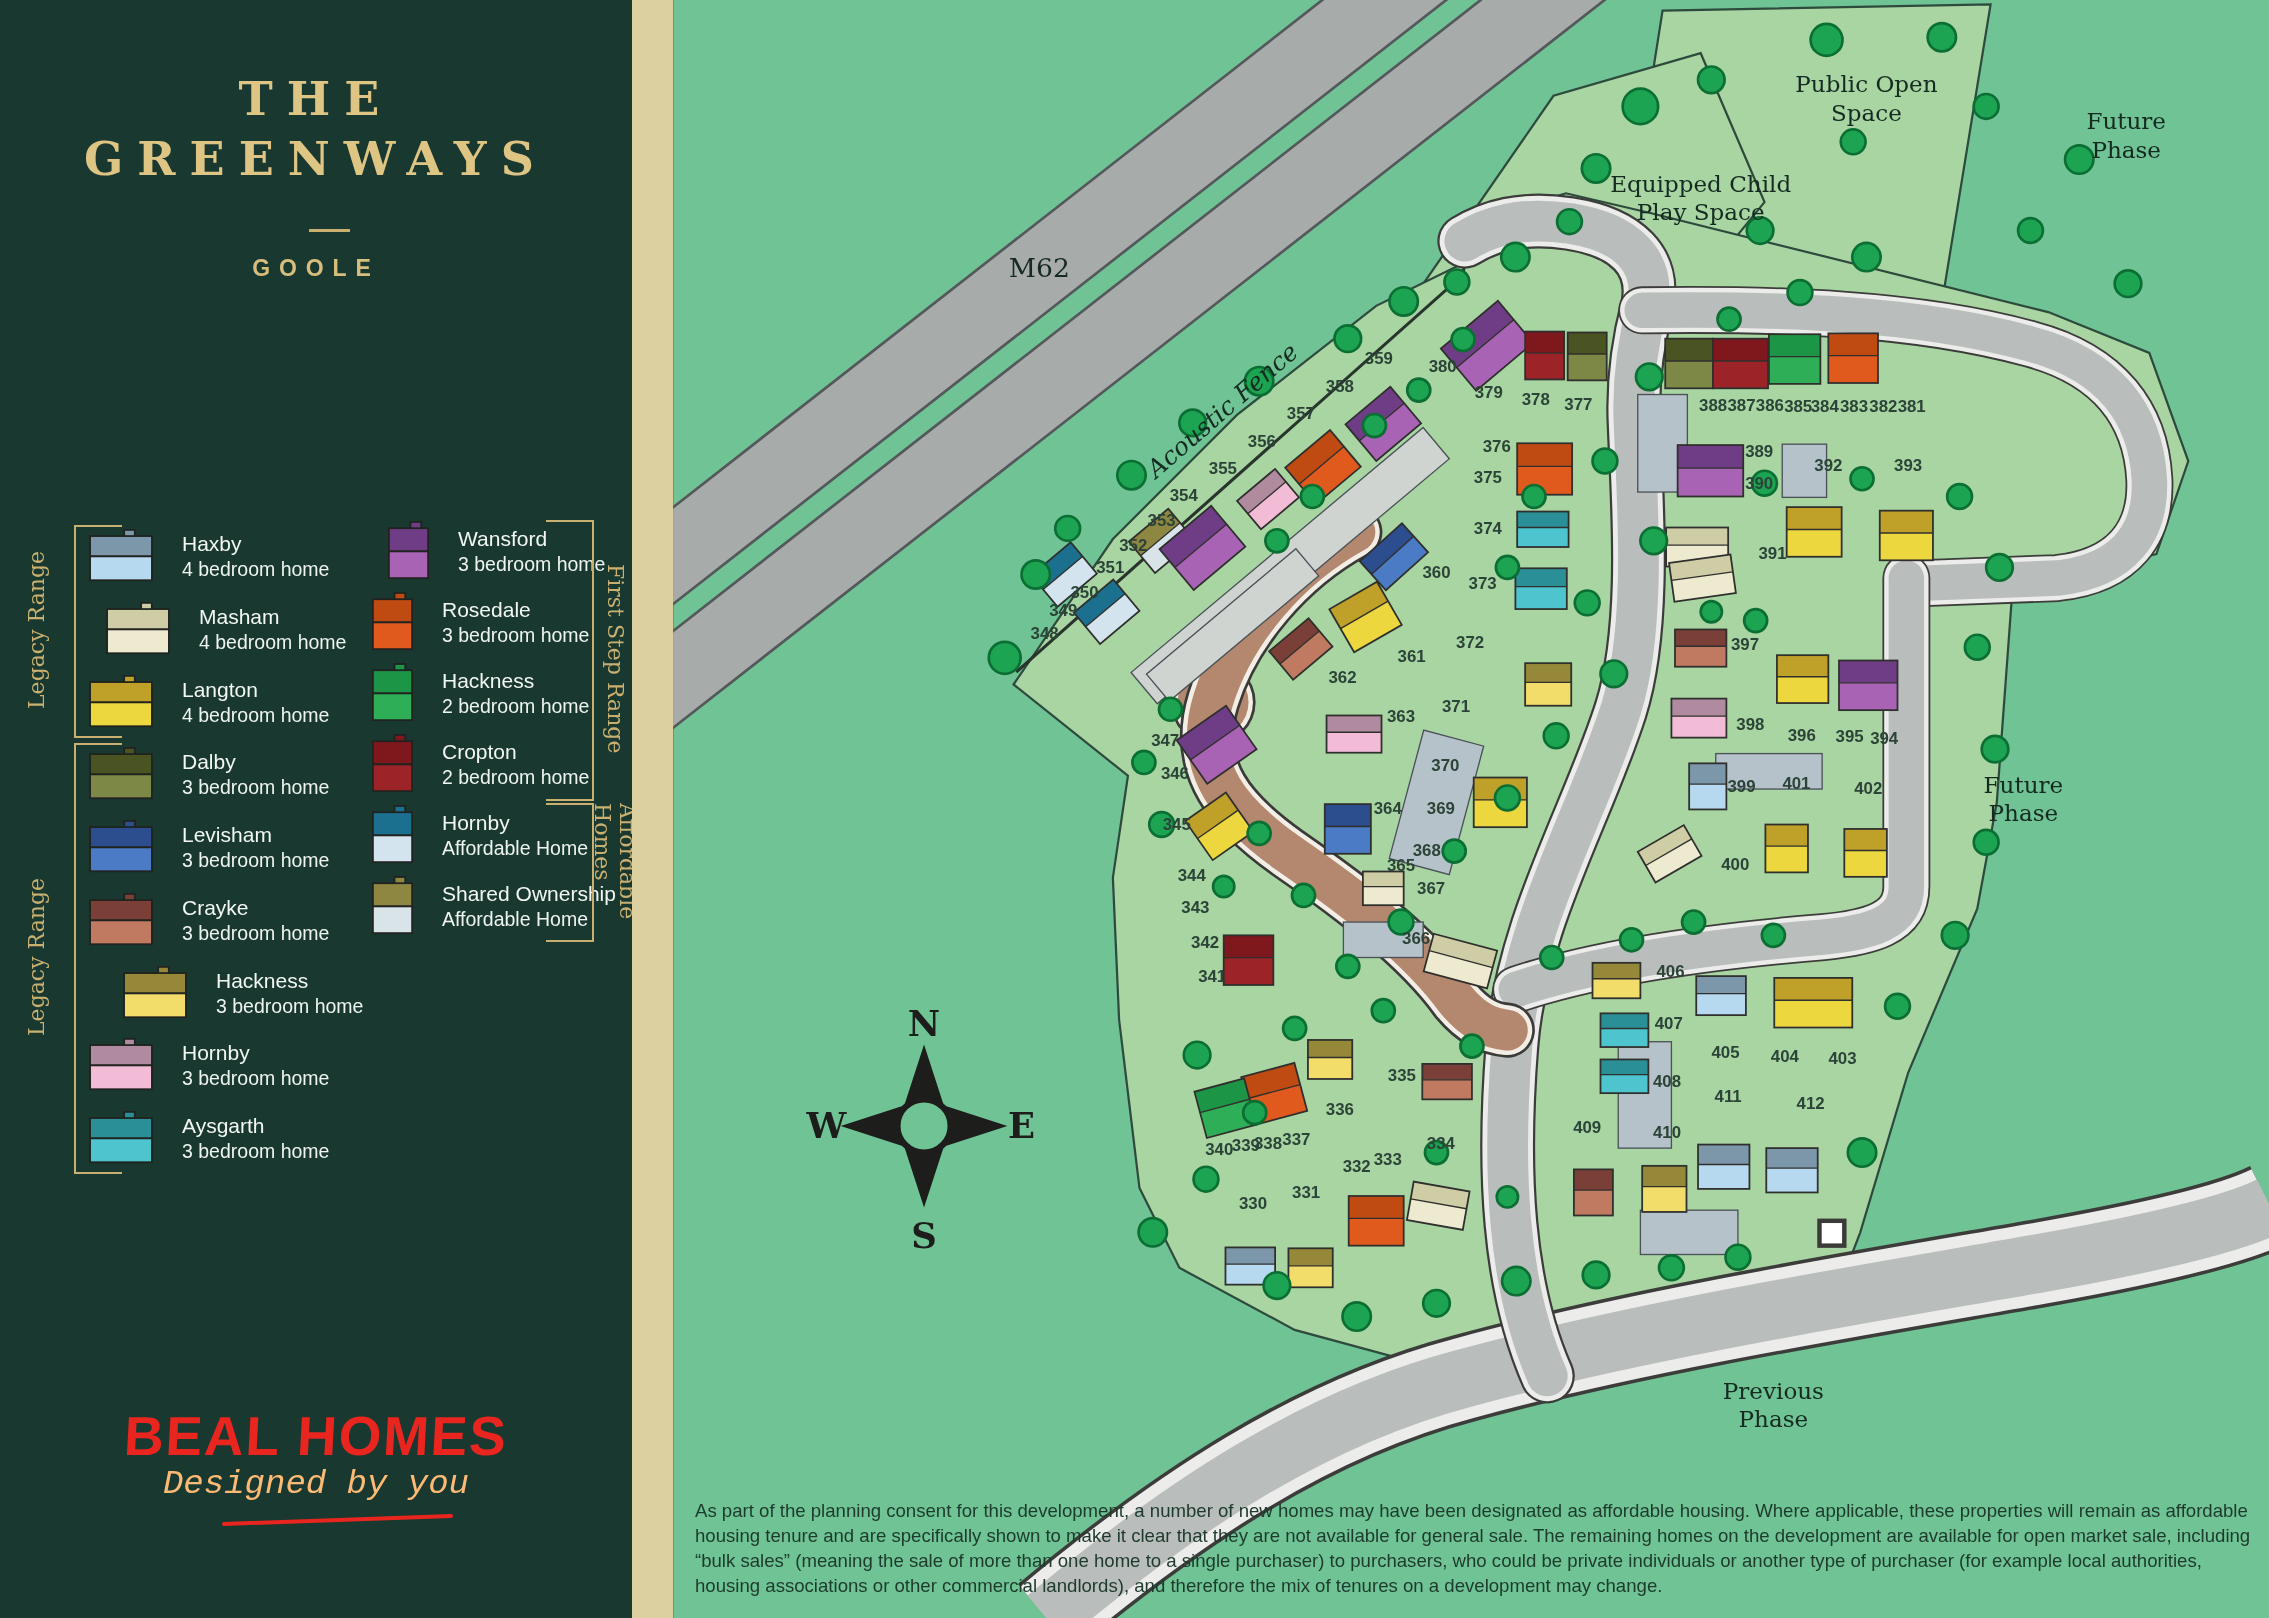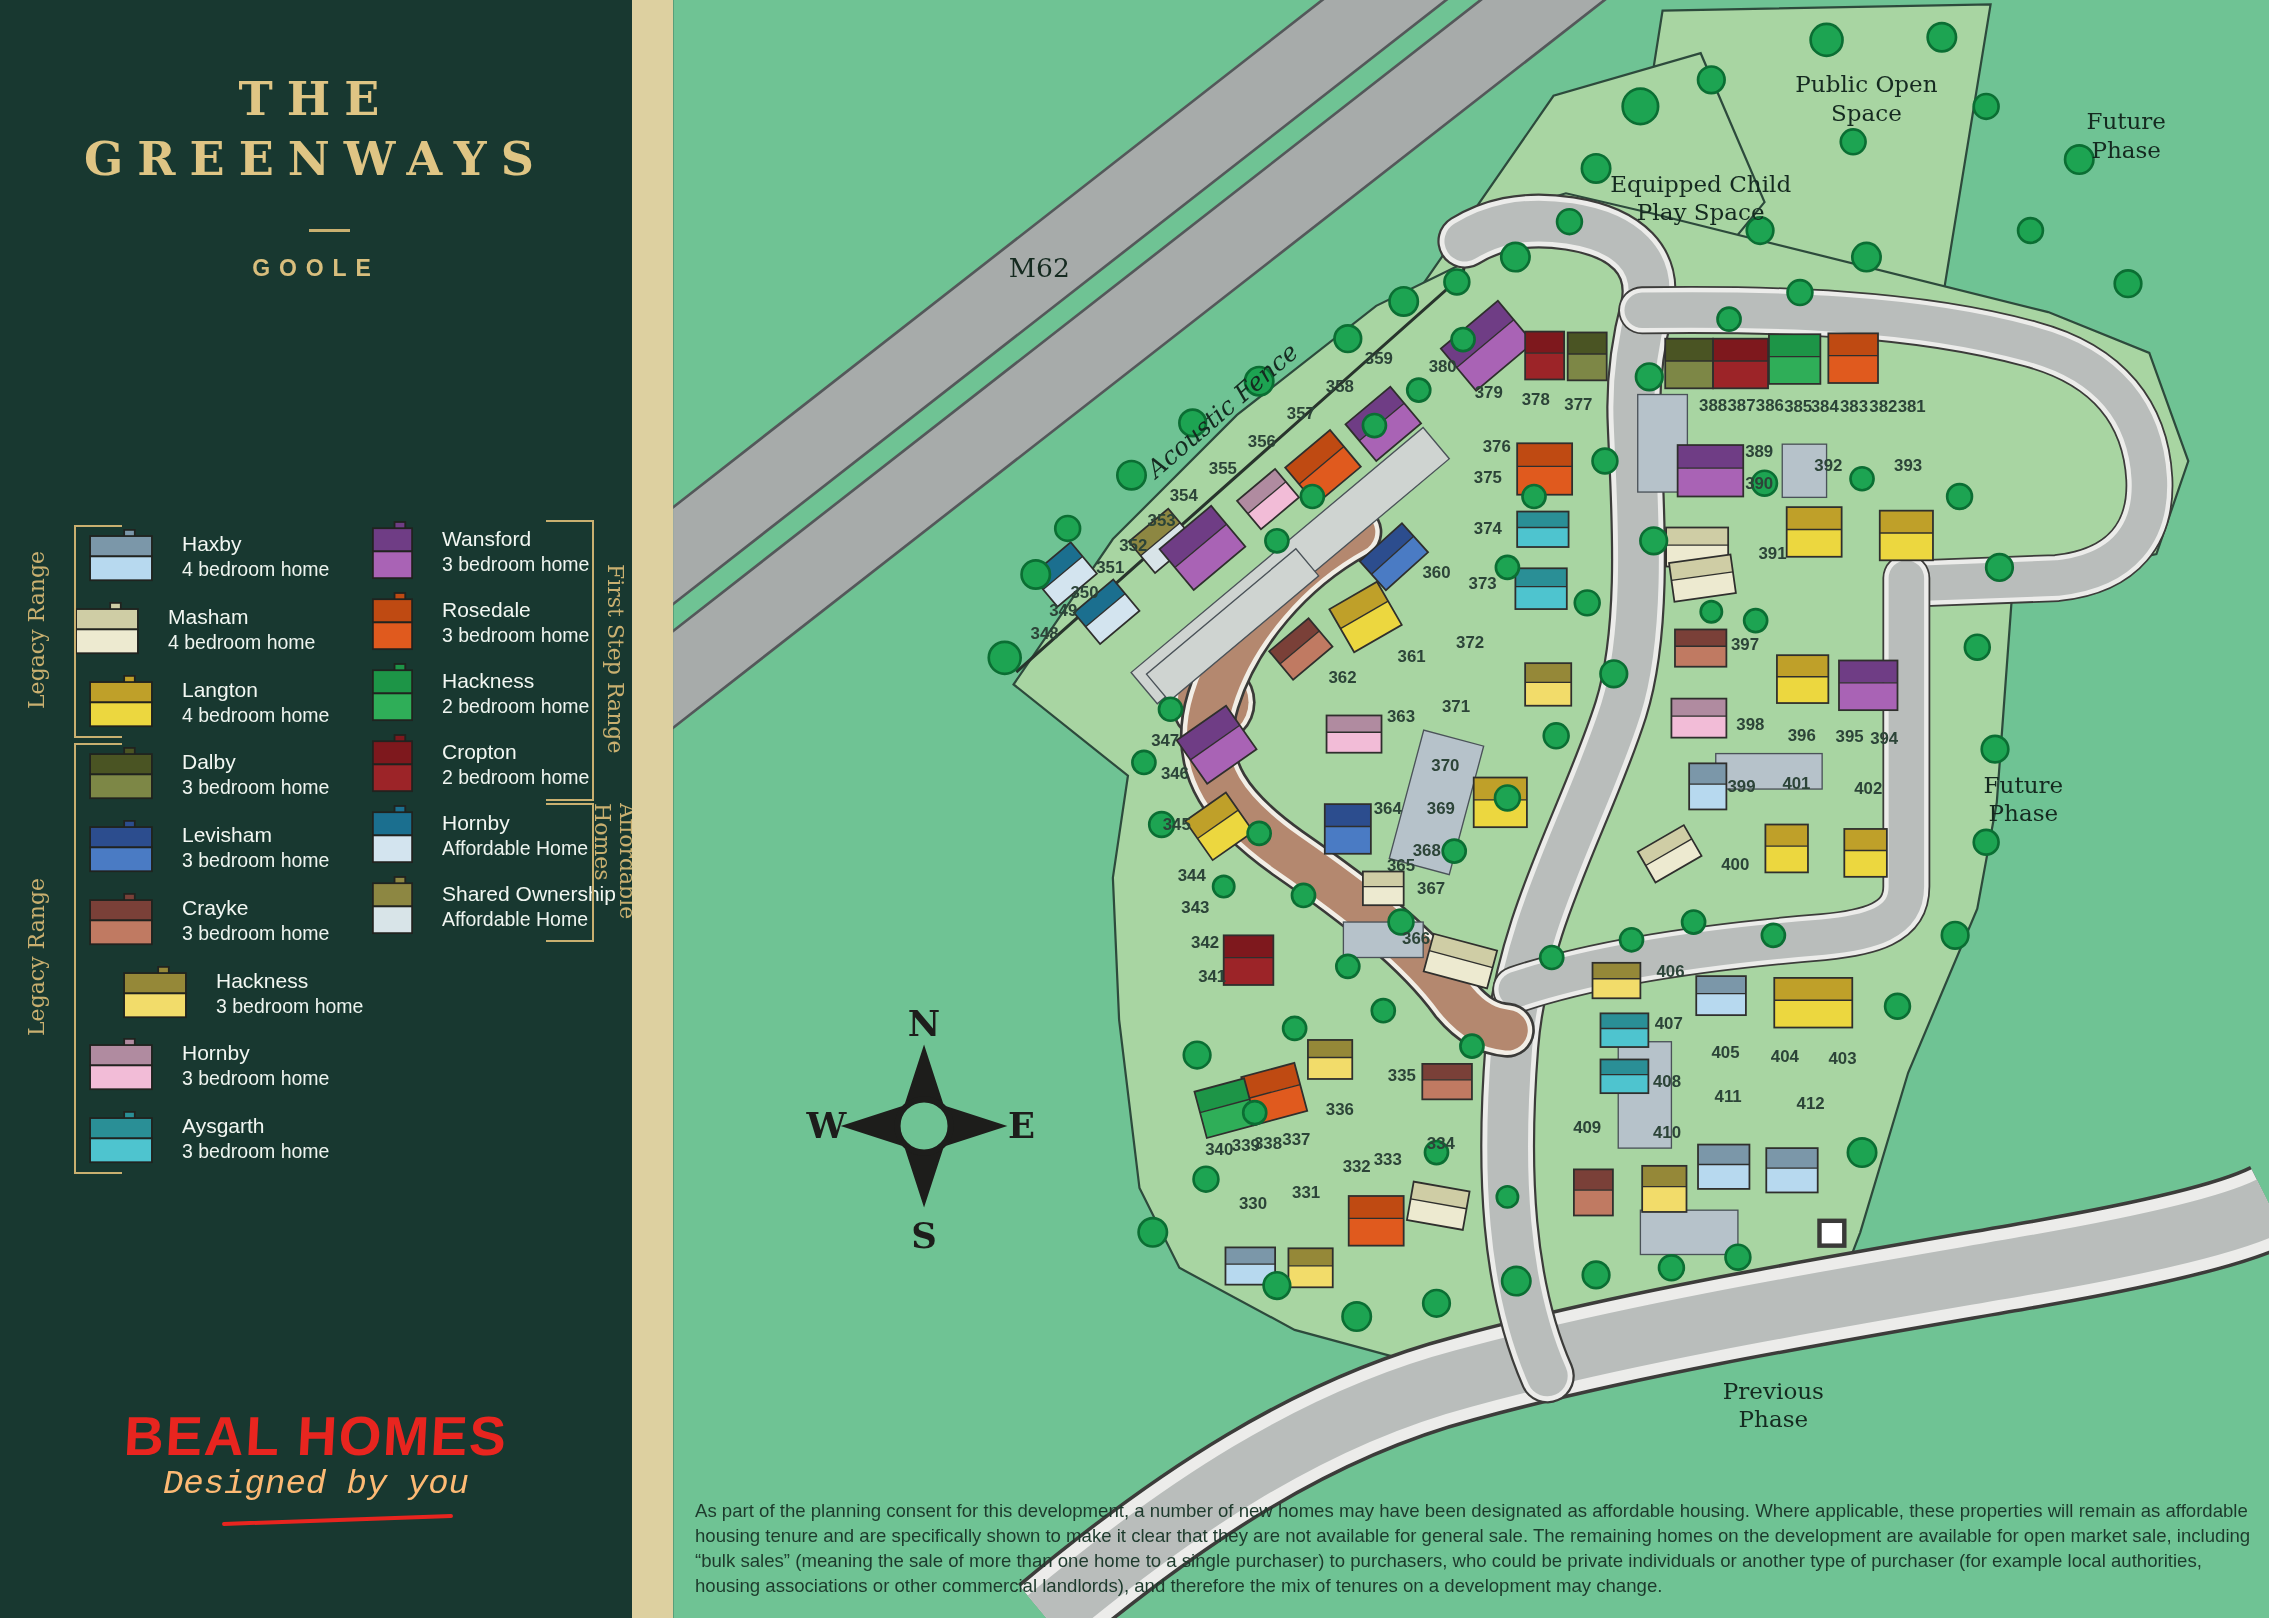--- a/index.html
+++ b/index.html
@@ -52,21 +52,21 @@
         <span class="icon" style="width:64px"><svg width="64" height="53" viewBox="0 0 72 60">
     <rect x="39.6" y="1" width="12" height="10" fill="#7b97a9" stroke="#20231f" stroke-width="2"></rect>
     <rect x="1" y="8" width="70" height="23" fill="#7b97a9" stroke="#20231f" stroke-width="2"></rect>
     <rect x="1" y="31" width="70" height="27" fill="#b7d9ef" stroke="#20231f" stroke-width="2"></rect>
   </svg></span>
       <div class="txt">
         <div class="name">Haxby</div>
         <div class="desc">4 bedroom home</div>
       </div>
       </div>
-      <div class="legend-row" style="left: 75px; top: 594px;">
+      <div class="legend-row" style="left: 98px; top: 594px; padding-left: 8px;">
         <span class="icon" style="width:64px"><svg width="64" height="53" viewBox="0 0 72 60">
     <rect x="39.6" y="1" width="12" height="10" fill="#cfcda5" stroke="#20231f" stroke-width="2"></rect>
     <rect x="1" y="8" width="70" height="23" fill="#cfcda5" stroke="#20231f" stroke-width="2"></rect>
     <rect x="1" y="31" width="70" height="27" fill="#edead0" stroke="#20231f" stroke-width="2"></rect>
   </svg></span>
       <div class="txt">
         <div class="name">Masham</div>
         <div class="desc">4 bedroom home</div>
       </div>
       </div>
@@ -140,21 +140,21 @@
         <span class="icon" style="width:64px"><svg width="64" height="53" viewBox="0 0 72 60">
     <rect x="39.6" y="1" width="12" height="10" fill="#2a8f96" stroke="#20231f" stroke-width="2"></rect>
     <rect x="1" y="8" width="70" height="23" fill="#2a8f96" stroke="#20231f" stroke-width="2"></rect>
     <rect x="1" y="31" width="70" height="27" fill="#4ec4cf" stroke="#20231f" stroke-width="2"></rect>
   </svg></span>
       <div class="txt">
         <div class="name">Aysgarth</div>
         <div class="desc">3 bedroom home</div>
       </div>
       </div>
-      <div class="legend-row" style="left: 372px; top: 516px;">
+      <div class="legend-row" style="left: 388px; top: 516px;">
         <span class="icon" style="width:41px"><svg width="41" height="59" viewBox="0 0 46 66">
     <rect x="25.3" y="1" width="12" height="10" fill="#6f3d85" stroke="#20231f" stroke-width="2"></rect>
     <rect x="1" y="8" width="44" height="26" fill="#6f3d85" stroke="#20231f" stroke-width="2"></rect>
     <rect x="1" y="34" width="44" height="30" fill="#a963b5" stroke="#20231f" stroke-width="2"></rect>
   </svg></span>
       <div class="txt">
         <div class="name">Wansford</div>
         <div class="desc">3 bedroom home</div>
       </div>
       </div>

